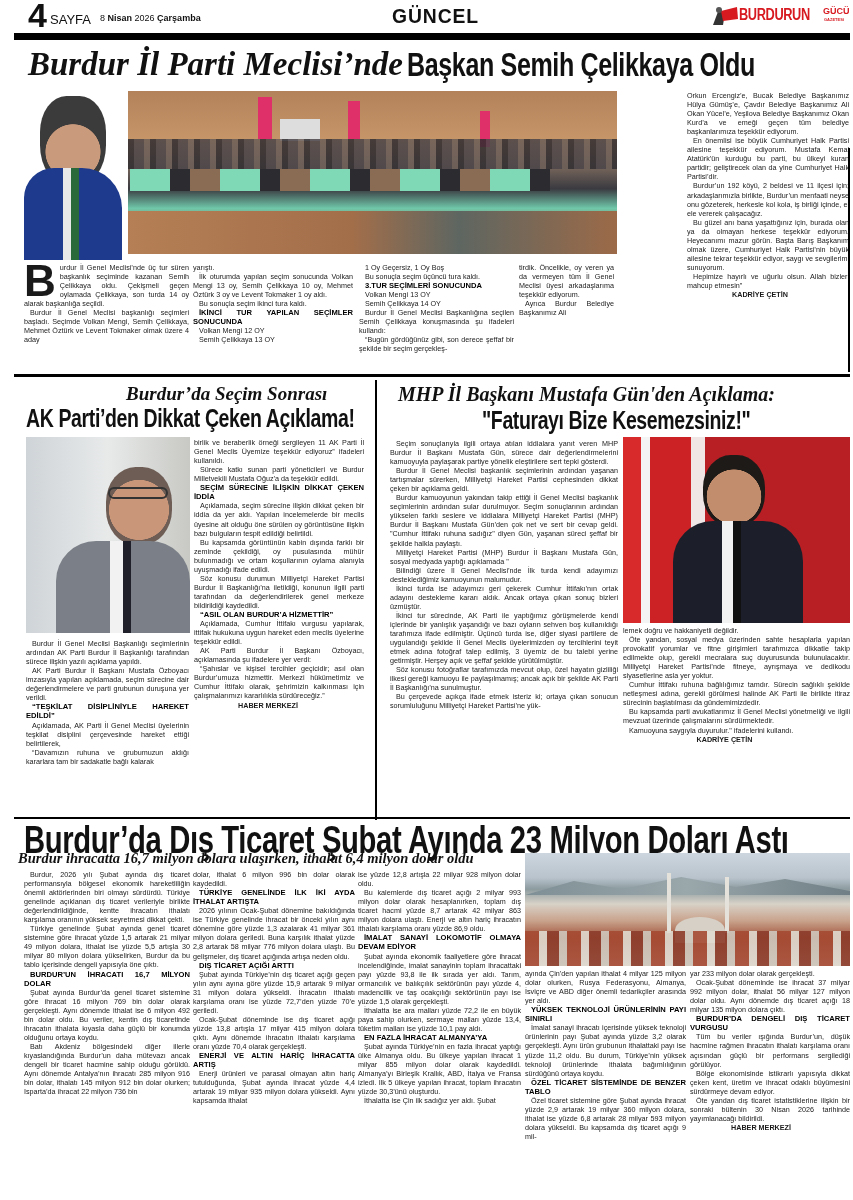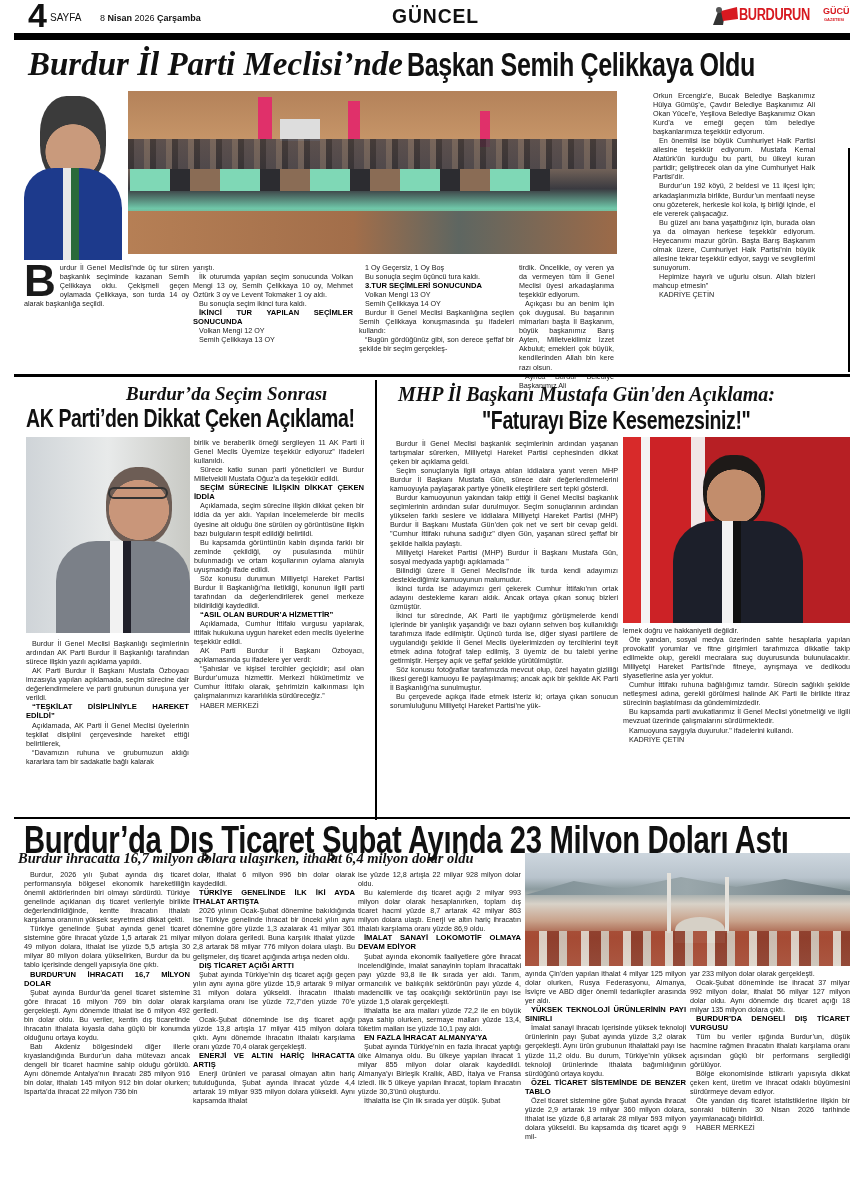--- a/index.html
+++ b/index.html
@@ -2,33 +2,33 @@
 <html><head>
 <meta charset="utf-8">
 <style>
 *{box-sizing:border-box;margin:0;padding:0}
 html,body{width:853px;height:1200px;background:#fff;overflow:hidden}
 body{position:relative;font-family:"Liberation Sans",sans-serif;color:#111}
 .abs{position:absolute}
 .col{position:absolute;font-size:7.2px;line-height:9.05px;text-align:justify;color:#1a1a1a;font-family:"Liberation Sans",sans-serif}
 .col p{text-indent:6px}
 .col h4{font-size:7.6px;line-height:9.1px;font-weight:bold;text-align:justify;text-indent:6px;color:#000}
-.col .sign{text-align:left;font-weight:normal;padding-right:22px}
+.col .sign{text-align:center;font-weight:bold;padding-right:22px}
 .cond{font-family:"Liberation Sans",sans-serif;font-weight:bold;transform-origin:left top;white-space:nowrap;letter-spacing:-0.5px}
 .serif-it{font-family:"Liberation Serif",serif;font-style:italic;font-weight:bold;white-space:nowrap}
 .rule{position:absolute;background:#000}
 .photo{position:absolute;overflow:hidden}
 .dropcap{float:left;font-size:44px;line-height:36px;font-weight:bold;margin:0 4px 0 0;font-family:"Liberation Sans",sans-serif;text-indent:0}
 </style>
 </head>
 <body>
 
 <div class="abs" style="left:14px;top:0;width:836px;height:36px;">
   <span class="abs" style="left:14px;top:-2px;font-size:34px;font-weight:bold;line-height:34px;font-family:'Liberation Sans',sans-serif;">4</span>
-  <span class="abs" style="left:36px;top:12px;font-size:10px;">SAYFA</span>
+  <span class="abs" style="left:36px;top:12px;font-size:13px;">SAYFA</span>
   <span class="abs" style="left:86px;top:13px;font-size:9px;white-space:nowrap;">
     <span>8</span>
     <b>Nisan</b>
     <span>2026</span>
     <b>Çarşamba</b>
   </span>
   <span class="abs cond" style="left:378px;top:4px;font-size:21px;letter-spacing:1px;transform:scaleX(0.92);">GÜNCEL</span>
   <div class="abs" style="left:697px;top:4px;width:140px;height:24px;">
     <svg width="28" height="22" viewBox="0 0 28 22" style="position:absolute;left:0;top:1px;">
       <path d="M2 20 L8 4 L14 8 L12 20 Z" fill="#333"></path>
@@ -56,44 +56,44 @@
   <div class="abs" style="left:40px;top:78px;width:420px;height:22px;background:repeating-linear-gradient(90deg,#7fd8b6 0 40px,#2c2c30 40px 60px,#8a6c55 60px 90px);"></div>
   <div class="abs" style="left:0;top:120px;width:527px;height:43px;background:linear-gradient(90deg,#b98257,#a26e4a 50%,#5e6661 70%,#9c6a48);"></div>
 </div>
 <div class="photo" style="left:24px;top:88px;width:104px;height:172px;background:#fff;">
   <div class="abs" style="left:16px;top:8px;width:66px;height:90px;border-radius:40% 40% 45% 45%;background:radial-gradient(circle at 50% 62%,#c99a7c 0 42%,#3b3b3b 43%);"></div>
   <div class="abs" style="left:0;top:80px;width:98px;height:92px;background:linear-gradient(90deg,#1d3a8c 0 40%,#e8e8e8 40% 48%,#2a6a3a 48% 56%,#1d3a8c 56%);border-radius:30px 40px 0 0;"></div>
 </div>
 
 <div class="col" style="left:24px;top:263px;width:165px;">
   <p style="text-indent:0"><span class="dropcap">B</span><span>urdur İl Genel Meclisi’nde üç tur süren başkanlık seçiminde kazanan Semih Çelikkaya oldu. Çekişmeli geçen oylamada Çelikkaya, son turda 14 oy alarak başkanlığa seçildi.</span></p>
+  <p>Burdur İl Genel Meclisi başkanlığı seçimleri başladı. Seçimde Volkan Mengi, Semih Çelikkaya, Mehmet Öztürk ve Levent Tokmaker olmak üzere 4 aday</p>
 </div>
 <div class="col" style="left:193px;top:263px;width:160px;">
   <p style="text-indent:0">yarıştı.</p>
   <p>İlk oturumda yapılan seçim sonucunda Volkan Mengi 13 oy, Semih Çelikkaya 10 oy, Mehmet Öztürk 3 oy ve Levent Tokmaker 1 oy aldı.</p>
   <p>Bu sonuçla seçim ikinci tura kaldı.</p>
   <h4>İKİNCİ TUR YAPILAN SEÇİMLER SONUCUNDA</h4>
   <p>Volkan Mengi 12 OY</p>
   <p>Semih Çelikkaya 13 OY</p>
 </div>
 <div class="col" style="left:359px;top:263px;width:155px;">
   <p>1 Oy Geçersiz, 1 Oy Boş</p>
   <p>Bu sonuçla seçim üçüncü tura kaldı.</p>
   <h4>3.TUR SEÇİMLERİ SONUCUNDA</h4>
   <p>Volkan Mengi 13 OY</p>
   <p>Semih Çelikkaya 14 OY</p>
   <p>Burdur İl Genel Meclisi Başkanlığına seçilen Semih Çelikkaya konuşmasında şu ifadeleri kullandı:</p>
   <p>“Bugün gördüğünüz gibi, son derece şeffaf bir şekilde bir seçim gerçekleş-</p>
 </div>
 <div class="col" style="left:519px;top:263px;width:95px;">
   <p style="text-indent:0">tirdik. Öncelikle, oy veren ya da vermeyen tüm İl Genel Meclisi üyesi arkadaşlarıma teşekkür ediyorum.</p>
-  <p>Açıkçası bu an benim için çok duygusal. Bu başarının mimarları başta İl Başkanım, büyük başkanımız Barış Ayten, Milletvekilimiz İzzet Akbulut; emekleri çok büyük, kendilerinden Allah bin kere razı olsun.</p>
   <p>Ayrıca Burdur Belediye Başkanımız Ali</p>
 </div>
-<div class="col" style="left:653px;top:91px;width:162px;">
+<div class="col" style="left:687px;top:91px;width:162px;">
   <p style="text-indent:0">Orkun Ercengiz’e, Bucak Belediye Başkanımız Hülya Gümüş’e, Çavdır Belediye Başkanımız Ali Okan Yücel’e, Yeşilova Belediye Başkanımız Okan Kurd’a ve emeği geçen tüm belediye başkanlarımıza teşekkür ediyorum.</p>
   <p>En önemlisi ise büyük Cumhuriyet Halk Partisi ailesine teşekkür ediyorum. Mustafa Kemal Atatürk’ün kurduğu bu parti, bu ülkeyi kuran partidir; geliştirecek olan da yine Cumhuriyet Halk Partisi’dir.</p>
   <p>Burdur’un 192 köyü, 2 beldesi ve 11 ilçesi için; arkadaşlarımızla birlikte, Burdur’un menfaati neyse onu gözeterek, herkesle kol kola, iş birliği içinde, el ele vererek çalışacağız.</p>
   <p>Bu güzel anı bana yaşattığınız için, burada olan ya da olmayan herkese teşekkür ediyorum. Heyecanımı mazur görün. Başta Barış Başkanım olmak üzere, Cumhuriyet Halk Partisi’nin büyük ailesine tekrar teşekkür ediyor, saygı ve sevgilerimi sunuyorum.</p>
   <p>Hepimize hayırlı ve uğurlu olsun. Allah bizleri mahcup etmesin”</p>
   <p class="sign">KADRİYE ÇETİN</p>
 </div>
 <div class="rule" style="left:848px;top:148px;width:2px;height:224px;"></div>
 <div class="rule" style="left:14px;top:374px;width:836px;height:3px;"></div>
 
@@ -122,22 +122,22 @@
   <p>Açıklamada, Cumhur İttifakı vurgusu yapılarak, ittifak hukukuna uygun hareket eden meclis üyelerine teşekkür edildi.</p>
   <p>AK Parti Burdur İl Başkanı Özboyacı, açıklamasında şu ifadelere yer verdi:</p>
   <p>“Şahıslar ve kişisel tercihler geçicidir; asıl olan Burdur’umuza hizmettir. Merkezi hükümetimiz ve Cumhur İttifakı olarak, şehrimizin kalkınması için çalışmalarımızı kararlılıkla sürdüreceğiz.”</p>
   <p class="sign" style="padding-right:28px">HABER MERKEZİ</p>
 </div>
 <div class="rule" style="left:375px;top:380px;width:2px;height:440px;"></div>
 
 <div class="abs serif-it" style="left:398px;top:383px;font-size:20px;">MHP İl Başkanı Mustafa Gün'den Açıklama:</div>
 <div class="abs cond" style="left:482px;top:406px;font-size:25px;transform:scaleX(0.78);">"Faturayı Bize Kesemezsiniz!"</div>
 <div class="col" style="left:390px;top:439px;width:228px;">
+  <p>Seçim sonuçlarıyla ilgili ortaya atılan iddialara yanıt veren MHP Burdur İl Başkanı Mustafa Gün, sürece dair değerlendirmelerini kamuoyuyla paylaşarak partiye yönelik eleştirilere sert tepki gösterdi.</p>
   <p>Burdur İl Genel Meclisi başkanlık seçimlerinin ardından yaşanan tartışmalar sürerken, Milliyetçi Hareket Partisi cephesinden dikkat çeken bir açıklama geldi.</p>
-  <p>Seçim sonuçlarıyla ilgili ortaya atılan iddialara yanıt veren MHP Burdur İl Başkanı Mustafa Gün, sürece dair değerlendirmelerini kamuoyuyla paylaşarak partiye yönelik eleştirilere sert tepki gösterdi.</p>
   <p>Burdur kamuoyunun yakından takip ettiği İl Genel Meclisi başkanlık seçimlerinin ardından sular durulmuyor. Seçim sonuçlarının ardından yükselen farklı seslere ve iddialara Milliyetçi Hareket Partisi (MHP) Burdur İl Başkanı Mustafa Gün’den çok net ve sert bir cevap geldi. "Cumhur İttifakı ruhuna sadığız" diyen Gün, yaşanan süreci şeffaf bir şekilde halkla paylaştı.</p>
   <p>Milliyetçi Hareket Partisi (MHP) Burdur İl Başkanı Mustafa Gün, sosyal medyada yaptığı açıklamada "</p>
   <p>Bilindiği üzere İl Genel Meclisi’nde İlk turda kendi adayımızı desteklediğimiz kamuoyunun malumudur.</p>
   <p>İkinci turda ise adayımızı geri çekerek Cumhur İttifakı’nın ortak adayını destekleme kararı aldık. Ancak ortaya çıkan sonuç bizleri üzmüştür.</p>
   <p>İkinci tur sürecinde, AK Parti ile yaptığımız görüşmelerde kendi içlerinde bir yanlışlık yaşandığı ve bazı oyların sehven boş kullanıldığı tarafımıza ifade edilmiştir. Üçüncü turda ise, diğer siyasi partilere de uygulandığı şekilde İl Genel Meclis üyelerimizden oy tercihlerini teyit etmek adına fotoğraf talep edilmiş, 3 üyemiz de bu talebi yerine getirmiştir. Herşey açık ve şeffaf şekilde yürütülmüştür.</p>
   <p>Söz konusu fotoğraflar tarafımızda mevcut olup, özel hayatın gizliliği ilkesi gereği kamuoyu ile paylaşılmamış; ancak açık bir şekilde AK Parti İl Başkanlığı’na sunulmuştur.</p>
   <p>Bu çerçevede açıkça ifade etmek isteriz ki; ortaya çıkan sonucun sorumluluğunu Milliyetçi Hareket Partisi’ne yük-</p>
 </div>
 <div class="photo" style="left:623px;top:437px;width:227px;height:186px;background:linear-gradient(90deg,#d82a2a 0 8%,#f4f4f4 8% 12%,#cc2226 12% 30%,#f0e6e6 30% 36%,#b71f24 36%);">
   <div class="abs" style="left:80px;top:18px;width:62px;height:72px;border-radius:45%;background:radial-gradient(circle at 50% 58%,#c28d6c 0 52%,#1e1a18 53%);"></div>
@@ -180,21 +180,21 @@
   <p>Enerji ürünleri ve parasal olmayan altın hariç tutulduğunda, Şubat ayında ihracat yüzde 4,4 artarak 19 milyar 935 milyon dolara yükseldi. Aynı kapsamda ithalat</p>
 </div>
 <div class="col" style="left:358px;top:870px;width:163px;">
   <p style="text-indent:0">ise yüzde 12,8 artışla 22 milyar 928 milyon dolar oldu.</p>
   <p>Bu kalemlerde dış ticaret açığı 2 milyar 993 milyon dolar olarak hesaplanırken, toplam dış ticaret hacmi yüzde 8,7 artarak 42 milyar 863 milyon dolara ulaştı. Enerji ve altın hariç ihracatın ithalatı karşılama oranı yüzde 86,9 oldu.</p>
   <h4>İMALAT SANAYİ LOKOMOTİF OLMAYA DEVAM EDİYOR</h4>
   <p>Şubat ayında ekonomik faaliyetlere göre ihracat incelendiğinde, imalat sanayinin toplam ihracattaki payı yüzde 93,8 ile ilk sırada yer aldı. Tarım, ormancılık ve balıkçılık sektörünün payı yüzde 4, madencilik ve taş ocakçılığı sektörünün payı ise yüzde 1,5 olarak gerçekleşti.</p>
   <p>İthalatta ise ara malları yüzde 72,2 ile en büyük paya sahip olurken, sermaye malları yüzde 13,4, tüketim malları ise yüzde 10,1 pay aldı.</p>
   <h4>EN FAZLA İHRACAT ALMANYA’YA</h4>
   <p>Şubat ayında Türkiye’nin en fazla ihracat yaptığı ülke Almanya oldu. Bu ülkeye yapılan ihracat 1 milyar 855 milyon dolar olarak kaydedildi. Almanya’yı Birleşik Krallık, ABD, İtalya ve Fransa izledi. İlk 5 ülkeye yapılan ihracat, toplam ihracatın yüzde 30,3’ünü oluşturdu.</p>
-  <p>İthalatta ise Çin ilk sırada yer düşük. Şubat</p>
+  <p>İthalatta ise Çin ilk sadığız yer aldı. Şubat</p>
 </div>
 <div class="col" style="left:525px;top:969px;width:161px;">
   <p style="text-indent:0">ayında Çin’den yapılan ithalat 4 milyar 125 milyon dolar olurken, Rusya Federasyonu, Almanya, İsviçre ve ABD diğer önemli tedarikçiler arasında yer aldı.</p>
   <h4>YÜKSEK TEKNOLOJİ ÜRÜNLERİNİN PAYI SINIRLI</h4>
   <p>İmalat sanayi ihracatı içerisinde yüksek teknoloji ürünlerinin payı Şubat ayında yüzde 3,2 olarak gerçekleşti. Aynı ürün grubunun ithalattaki payı ise yüzde 11,2 oldu. Bu durum, Türkiye’nin yüksek teknoloji ürünlerinde ithalata bağımlılığının sürdüğünü ortaya koydu.</p>
   <h4>ÖZEL TİCARET SİSTEMİNDE DE BENZER TABLO</h4>
   <p>Özel ticaret sistemine göre Şubat ayında ihracat yüzde 2,9 artarak 19 milyar 360 milyon dolara, ithalat ise yüzde 6,8 artarak 28 milyar 593 milyon dolara yükseldi. Bu kapsamda dış ticaret açığı 9 mil-</p>
 </div>
 <div class="col" style="left:690px;top:969px;width:160px;">
   <p style="text-indent:0">yar 233 milyon dolar olarak gerçekleşti.</p>

